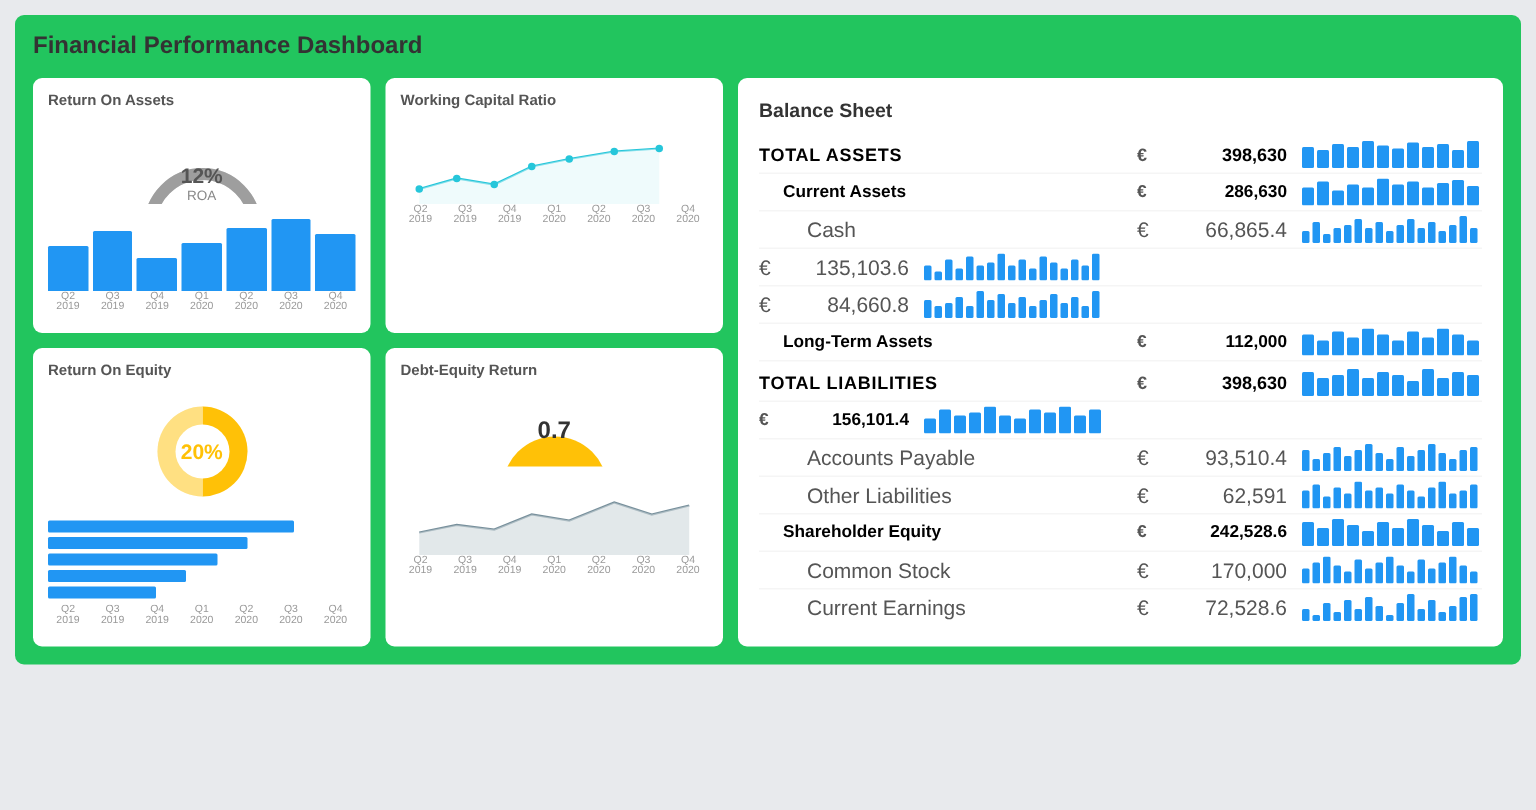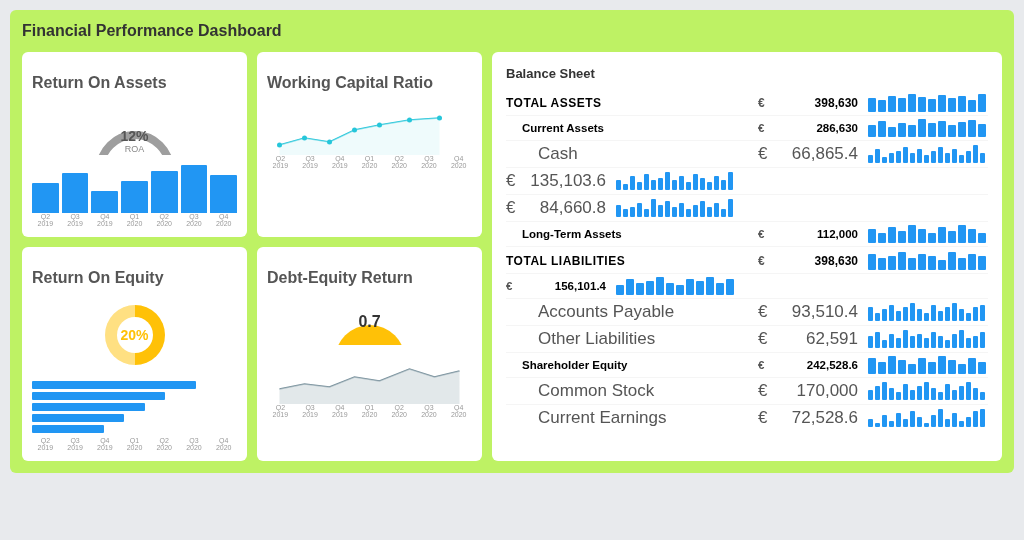--- a/index.html
+++ b/index.html
@@ -1,41 +1,41 @@
 <!DOCTYPE html>
 <html><head>
   <meta charset="utf-8">
   <style>
     * { box-sizing: border-box; margin: 0; padding: 0; }
     body { font-family: Arial, sans-serif; background: #e8eaed; padding: 10px; font-size: 12px; }
-    .dashboard { background: #bef264; border-radius: 6px; padding: 12px; }
+    .dashboard { background: #22c55e; border-radius: 6px; padding: 12px; }
     .dashboard-title { font-size: 16px; font-weight: bold; color: #333; margin-bottom: 12px; }
     .main-layout { display: flex; gap: 10px; }
     .left-panel { display: grid; grid-template-columns: 1fr 1fr; gap: 10px; width: 460px; flex-shrink: 0; }
     .right-panel { flex: 1; background: #fff; border-radius: 6px; padding: 14px; }
     .card { background: #fff; border-radius: 6px; padding: 10px; }
-    .card-title { font-size: 16px; color: #555; font-weight: 600; margin-bottom: 8px; margin-top: 12px; }
+    .card-title { font-size: 10px; color: #555; font-weight: 600; margin-bottom: 8px; }
     
     .gauge-container { display: flex; flex-direction: column; align-items: center; }
     .gauge-wrap { position: relative; width: 90px; height: 55px; overflow: hidden; margin-bottom: 4px; }
     .gauge-svg { width: 90px; height: 90px; }
     .gauge-label { position: absolute; top: 28px; left: 50%; transform: translateX(-50%); text-align: center; }
     .gauge-label .pct { font-size: 14px; font-weight: bold; }
     .gauge-label .sub { font-size: 9px; color: #888; }
     
     .bar-chart { display: flex; align-items: flex-end; gap: 3px; height: 50px; margin-top: 4px; }
     .bar { background: #2196F3; border-radius: 1px 1px 0 0; flex: 1; }
     .bar-labels { display: flex; gap: 3px; }
     .bar-label { flex: 1; font-size: 7px; color: #999; text-align: center; overflow: hidden; }
     
     .bs-title { font-size: 13px; font-weight: bold; color: #333; margin-bottom: 10px; }
     .bs-row { display: flex; align-items: center; padding: 3px 0; border-bottom: 1px solid #f5f5f5; }
     .bs-row.header-row { font-weight: bold; font-size: 12px; }
     .bs-row.section-row { font-weight: 600; font-size: 11.5px; }
-    .bs-row.detail-row { font-size: 17px; color: #555; }
+    .bs-row.detail-row { font-size: 14px; color: #555; }
     .bs-name { flex: 1; }
     .bs-currency { width: 20px; color: #555; }
     .bs-value { width: 80px; text-align: right; }
     .bs-bars { display: flex; gap: 2px; align-items: center; margin-left: 10px; }
     
     .hbar-chart { margin-top: 6px; }
     .hbar-row { display: flex; align-items: center; margin-bottom: 3px; }
     .hbar { height: 8px; background: #2196F3; border-radius: 1px; }
   </style>
 </head>

